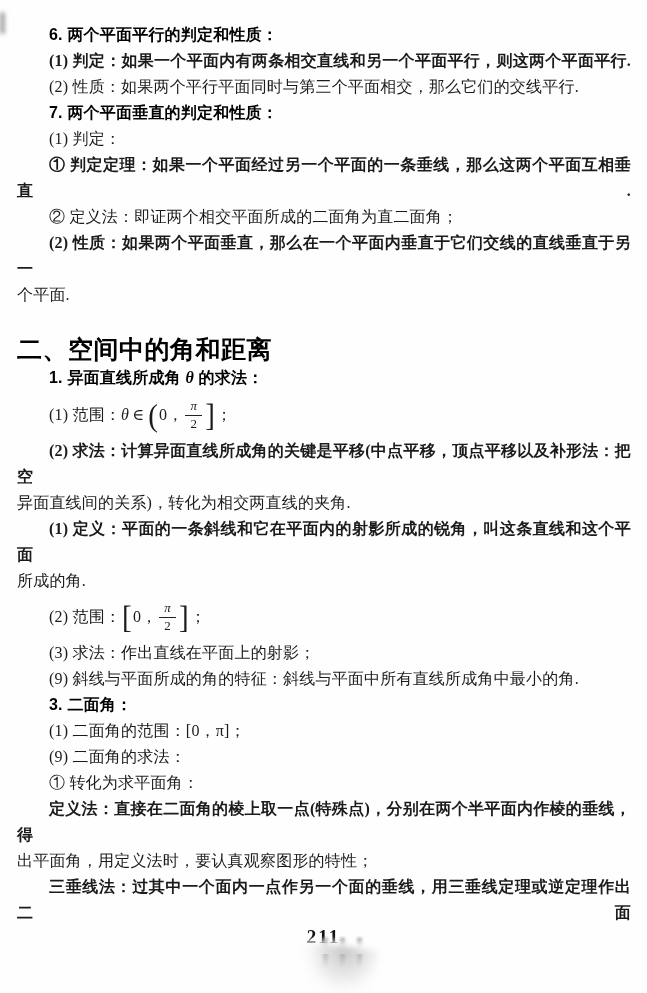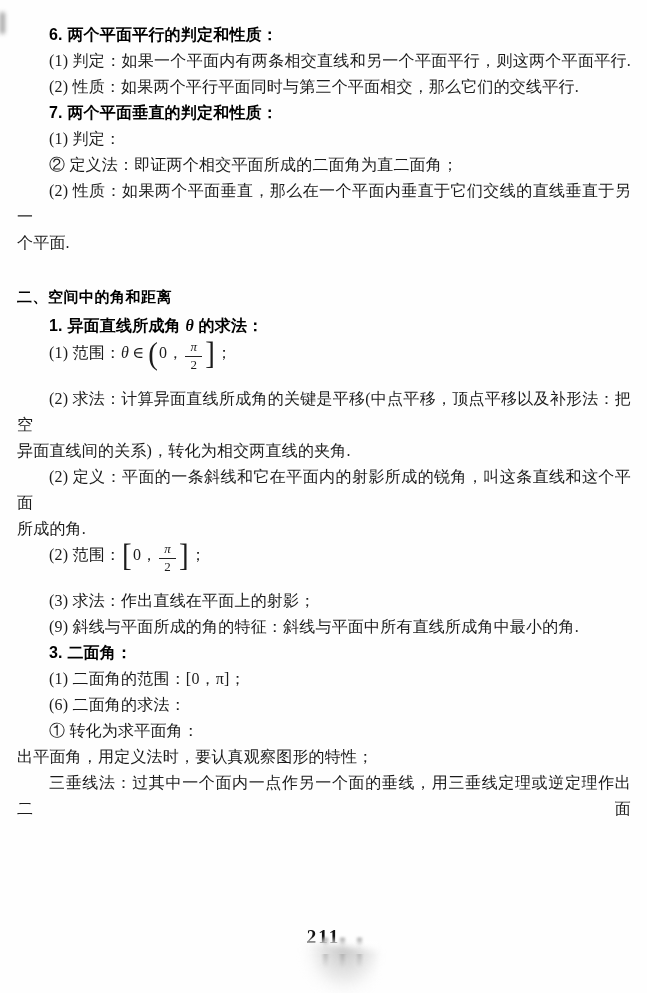--- a/index.html
+++ b/index.html
@@ -21,36 +21,37 @@
     top:22px; left:17px;
     width:614px;
   }
   .line {
     font-size:16px;
     line-height:26px;
     margin:0;
     letter-spacing:0.2px;
   }
   .ind { text-indent:2em; }
-  .fill { text-align:justify; text-align-last:justify; }
+  .fill { text-align:justify; text-align-last:justify;font-weight:bold; }
   .hsans {
     font-family:"Liberation Sans","DejaVu Sans",sans-serif;
     font-weight:bold;
     color:#000;
   }
   .part-heading {
-    font-size:15px;
+    font-size:25px;
     line-height:30px;
     margin-top:26px;
     letter-spacing:0.5px;
   }
   .sub-heading { line-height:28px; }
   .formula {
     height:46px;
     display:flex;
+    align-items:center;
     padding-left:2em;
     text-indent:0;
   }
   .bigdelim {
     display:inline-block;
     font-size:29px;
     font-weight:400;
     line-height:1;
     transform:scaleY(1.08);
     margin:0 1px;
@@ -134,20 +135,21 @@
   <div class="corner-mark"></div>
 
   <div class="content">
 
     <p class="line ind hsans">6. 两个平面平行的判定和性质：</p>
     <p class="line ind fill">(1) 判定：如果一个平面内有两条相交直线和另一个平面平行，则这两个平面平行.</p>
     <p class="line ind">(2) 性质：如果两个平行平面同时与第三个平面相交，那么它们的交线平行.</p>
 
     <p class="line ind hsans">7. 两个平面垂直的判定和性质：</p>
     <p class="line ind">(1) 判定：</p>
+    <p class="line ind fill">① 判定定理：如果一个平面经过另一个平面的一条垂线，那么这两个平面互相垂直.</p>
     <p class="line ind">② 定义法：即证两个相交平面所成的二面角为直二面角；</p>
     <p class="line ind fill">(2) 性质：如果两个平面垂直，那么在一个平面内垂直于它们交线的直线垂直于另一</p>
     <p class="line">个平面.</p>
 
     <p class="line hsans part-heading">二、空间中的角和距离</p>
 
     <p class="line ind hsans sub-heading"><span>1. 异面直线所成角 </span><span class="math">θ</span><span> 的求法：</span></p>
 
     <p class="line formula">
       <span>(1) 范围：</span>
@@ -159,42 +161,43 @@
           <span class="num math">π</span>
           <span class="den">2</span>
         </span>
         <span class="bigdelim">]</span>
         <span>；</span>
     </p>
 
     <p class="line ind fill">(2) 求法：计算异面直线所成角的关键是平移(中点平移，顶点平移以及补形法：把空</p>
     <p class="line">异面直线间的关系)，转化为相交两直线的夹角.</p>
 
-    <p class="line ind fill">(2) 定义：平面的一条斜线和它在平面内的射影所成的锐角，叫这条直线和这个平面</p>
+    <p class="line ind fill">(1) 定义：平面的一条斜线和它在平面内的射影所成的锐角，叫这条直线和这个平面</p>
     <p class="line">所成的角.</p>
 
     <p class="line formula">
       <span>(2) 范围：</span>
         <span class="bigdelim">[</span>
         <span>0，</span>
         <span class="frac">
           <span class="num math">π</span>
           <span class="den">2</span>
         </span>
         <span class="bigdelim">]</span>
         <span>；</span>
     </p>
 
     <p class="line ind">(3) 求法：作出直线在平面上的射影；</p>
     <p class="line ind">(9) 斜线与平面所成的角的特征：斜线与平面中所有直线所成角中最小的角.</p>
 
     <p class="line ind hsans">3. 二面角：</p>
     <p class="line ind">(1) 二面角的范围：[0，π]；</p>
-    <p class="line ind">(6) 二面角的求法：</p>
+    <p class="line ind">(9) 二面角的求法：</p>
     <p class="line ind">① 转化为求平面角：</p>
+    <p class="line ind fill">定义法：直接在二面角的棱上取一点(特殊点)，分别在两个半平面内作棱的垂线，得</p>
     <p class="line">出平面角，用定义法时，要认真观察图形的特性；</p>
     <p class="line ind fill">三垂线法：过其中一个面内一点作另一个面的垂线，用三垂线定理或逆定理作出二面</p>
 
   </div>
 
   <div class="pagefoot">
     <span class="pagenum">211</span>
   </div>
   <div class="num-streaks"></div>
   <div class="num-fade"></div>

